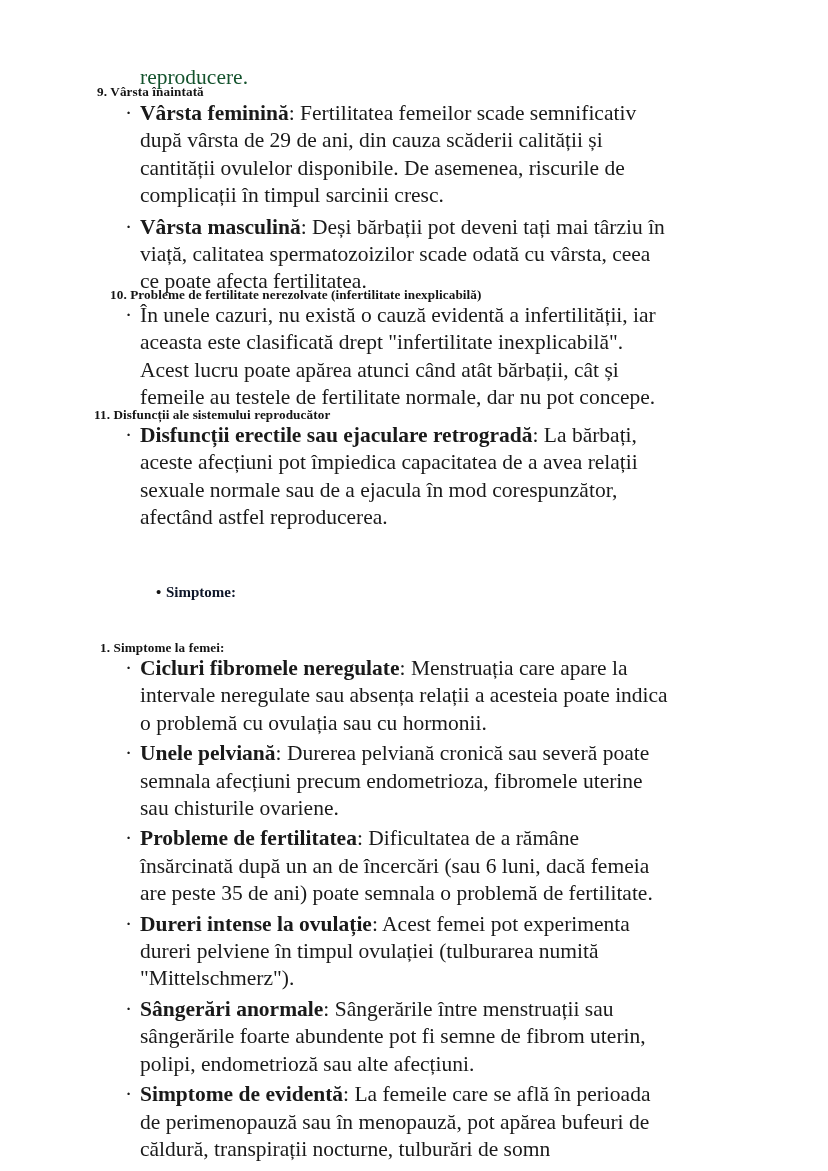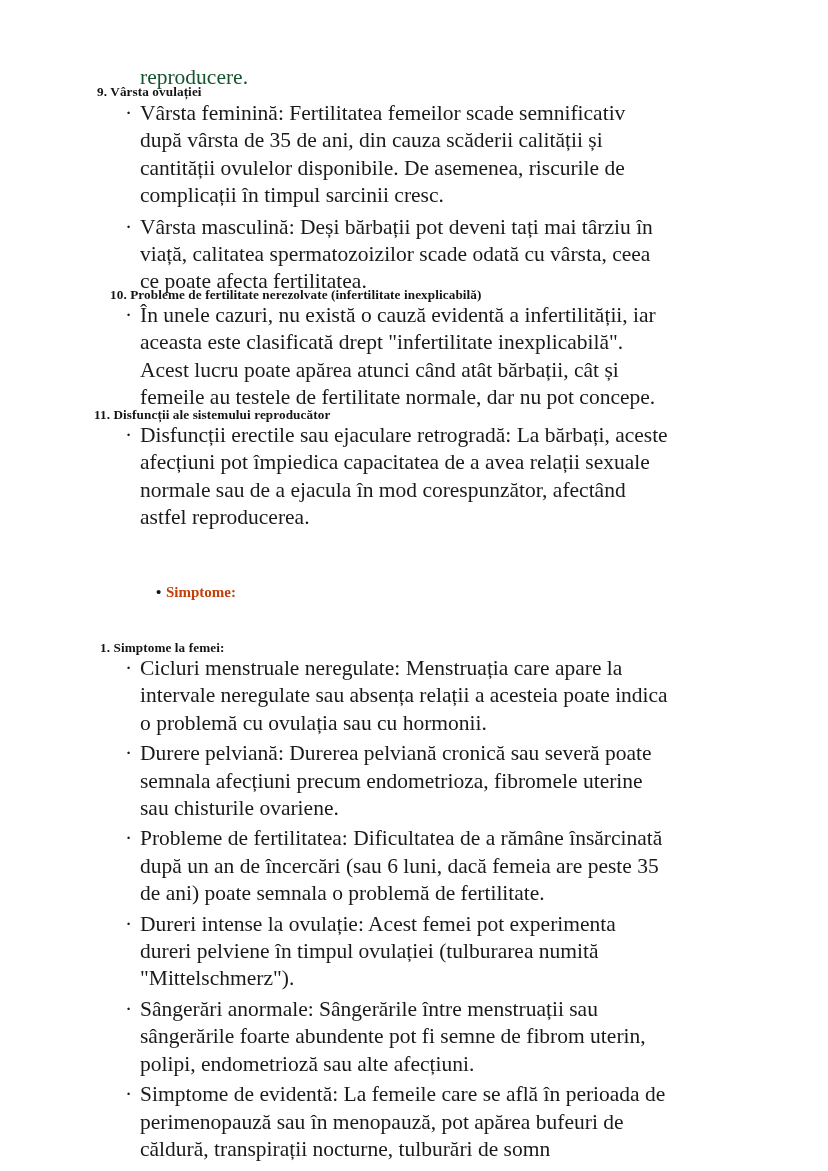--- a/index.html
+++ b/index.html
@@ -74,65 +74,65 @@
   }
   .bullet-item .dot {
     position: absolute;
     left: 1px;
     top: 0;
     font-size: 21.5px;
     line-height: 27.4px;
     color: #1a1a1a;
   }
   .bullet-item .lead {
-    font-weight: normal;
+    font-weight: bold;
   }
 
   
   .green-marker {
     position: absolute;
     left: 156px;
     top: 582px;
     font-size: 15px;
     line-height: 20px;
     font-weight: bold;
     white-space: nowrap;
   }
   .green-marker .gdot {
     display: inline-block;
     width: 10px;
     color: #141414;
     font-size: 15px;
   }
   .green-marker .gtext {
-    color: #c2410c;
+    color: #0f172a;
   }
 
   
   #blk-9  { top: 100px; }
   #blk-10 { top: 302px; }
   #blk-11 { top: 422px; }
   #blk-s1 { top: 655px; }
 </style>
 </head>
 <body>
 
 <div class="page">
   <div class="content">
 
     <div class="orphan-line">reproducere.</div>
 
     <div class="num-heading" style="left:97px; top:84px;">
       <span class="num">9. </span>
-      <span>Vârsta ovulației</span>
+      <span>Vârsta înaintată</span>
     </div>
     <div class="bullet-block" id="blk-9">
       <div class="bullet-item">
         <span class="dot">·</span>
-        <span class="lead">Vârsta feminină</span><span>: Fertilitatea femeilor scade semnificativ după vârsta de 35 de ani, din cauza scăderii calității și cantității ovulelor disponibile. De asemenea, riscurile de complicații în timpul sarcinii cresc.</span>
+        <span class="lead">Vârsta feminină</span><span>: Fertilitatea femeilor scade semnificativ după vârsta de 29 de ani, din cauza scăderii calității și cantității ovulelor disponibile. De asemenea, riscurile de complicații în timpul sarcinii cresc.</span>
       </div>
       <div class="bullet-item" style="margin-top:4px;">
         <span class="dot">·</span>
         <span class="lead">Vârsta masculină</span><span>: Deși bărbații pot deveni tați mai târziu în viață, calitatea spermatozoizilor scade odată cu vârsta, ceea ce poate afecta fertilitatea.</span>
       </div>
     </div>
 
     <div class="num-heading" style="left:110px; top:287px;font-family:Liberation Serif, serif;">
       <span class="num">10. </span>
       <span>Probleme de fertilitate nerezolvate (infertilitate inexplicabilă)</span>
@@ -159,25 +159,25 @@
       <span class="gdot">•</span><span class="gtext">Simptome:</span>
     </div>
 
     <div class="num-heading" style="left:100px; top:640px;">
       <span class="num">1. </span>
       <span>Simptome la femei:</span>
     </div>
     <div class="bullet-block" id="blk-s1">
       <div class="bullet-item">
         <span class="dot">·</span>
-        <span class="lead">Cicluri menstruale neregulate</span><span>: Menstruația care apare la intervale neregulate sau absența relații a acesteia poate indica o problemă cu ovulația sau cu hormonii.</span>
+        <span class="lead">Cicluri fibromele neregulate</span><span>: Menstruația care apare la intervale neregulate sau absența relații a acesteia poate indica o problemă cu ovulația sau cu hormonii.</span>
       </div>
       <div class="bullet-item" style="margin-top:3px;">
         <span class="dot">·</span>
-        <span class="lead">Durere pelviană</span><span>: Durerea pelviană cronică sau severă poate semnala afecțiuni precum endometrioza, fibromele uterine sau chisturile ovariene.</span>
+        <span class="lead">Unele pelviană</span><span>: Durerea pelviană cronică sau severă poate semnala afecțiuni precum endometrioza, fibromele uterine sau chisturile ovariene.</span>
       </div>
       <div class="bullet-item" style="margin-top:3px;">
         <span class="dot">·</span>
         <span class="lead">Probleme de fertilitatea</span><span>: Dificultatea de a rămâne însărcinată după un an de încercări (sau 6 luni, dacă femeia are peste 35 de ani) poate semnala o problemă de fertilitate.</span>
       </div>
       <div class="bullet-item" style="margin-top:3px;">
         <span class="dot">·</span>
         <span class="lead">Dureri intense la ovulație</span><span>: Acest femei pot experimenta dureri pelviene în timpul ovulației (tulburarea numită "Mittelschmerz").</span>
       </div>
       <div class="bullet-item" style="margin-top:3px;">

